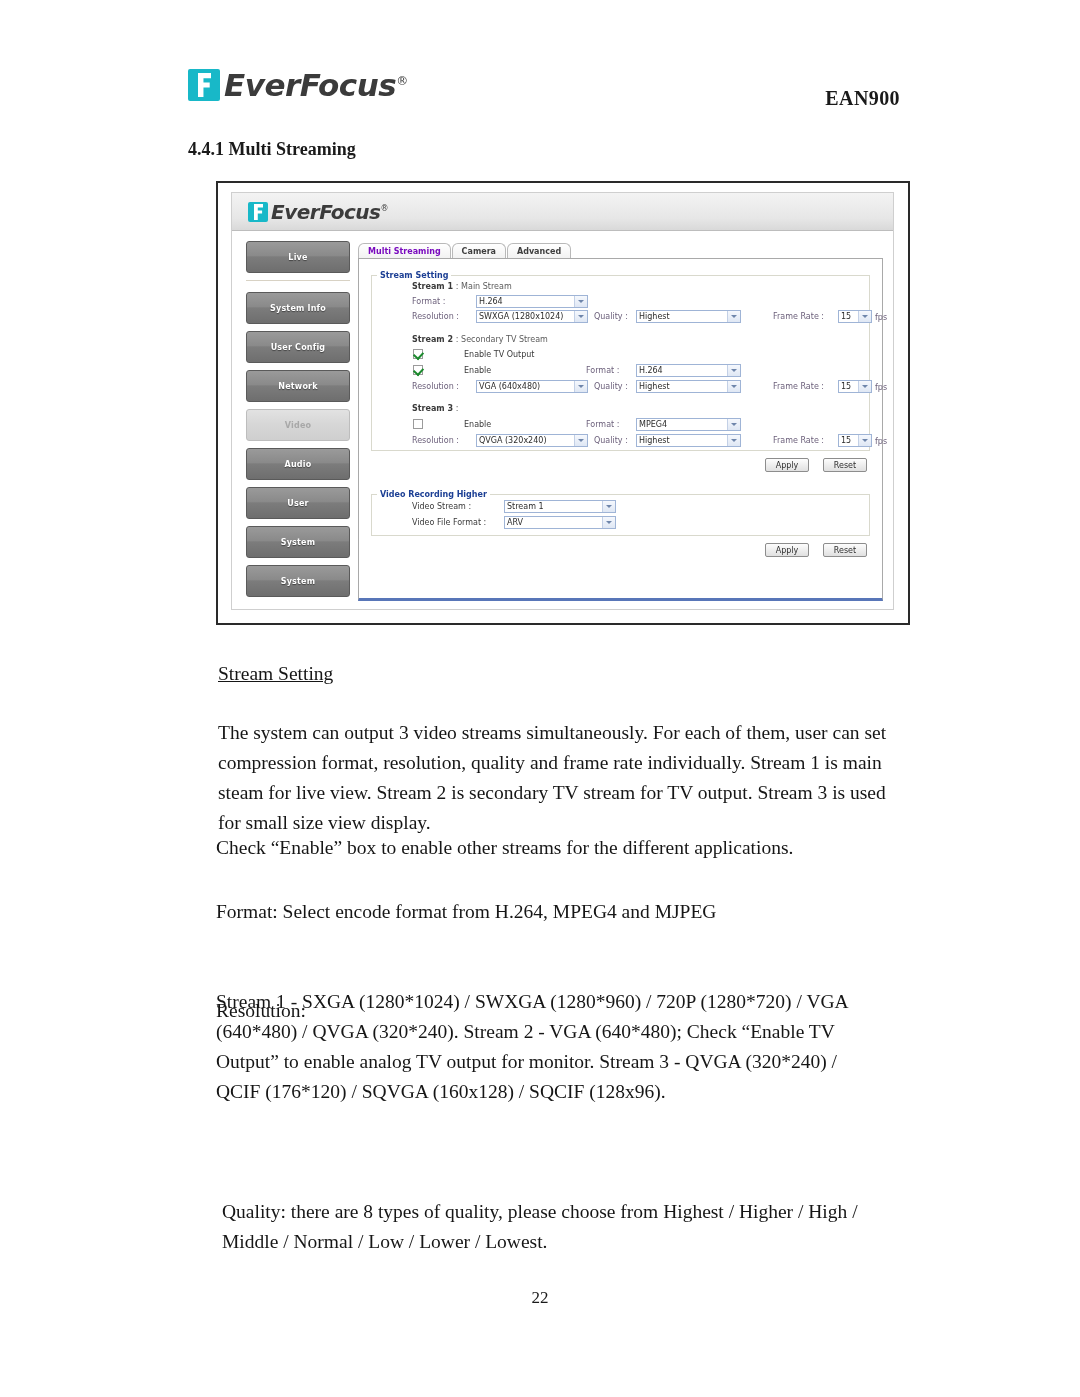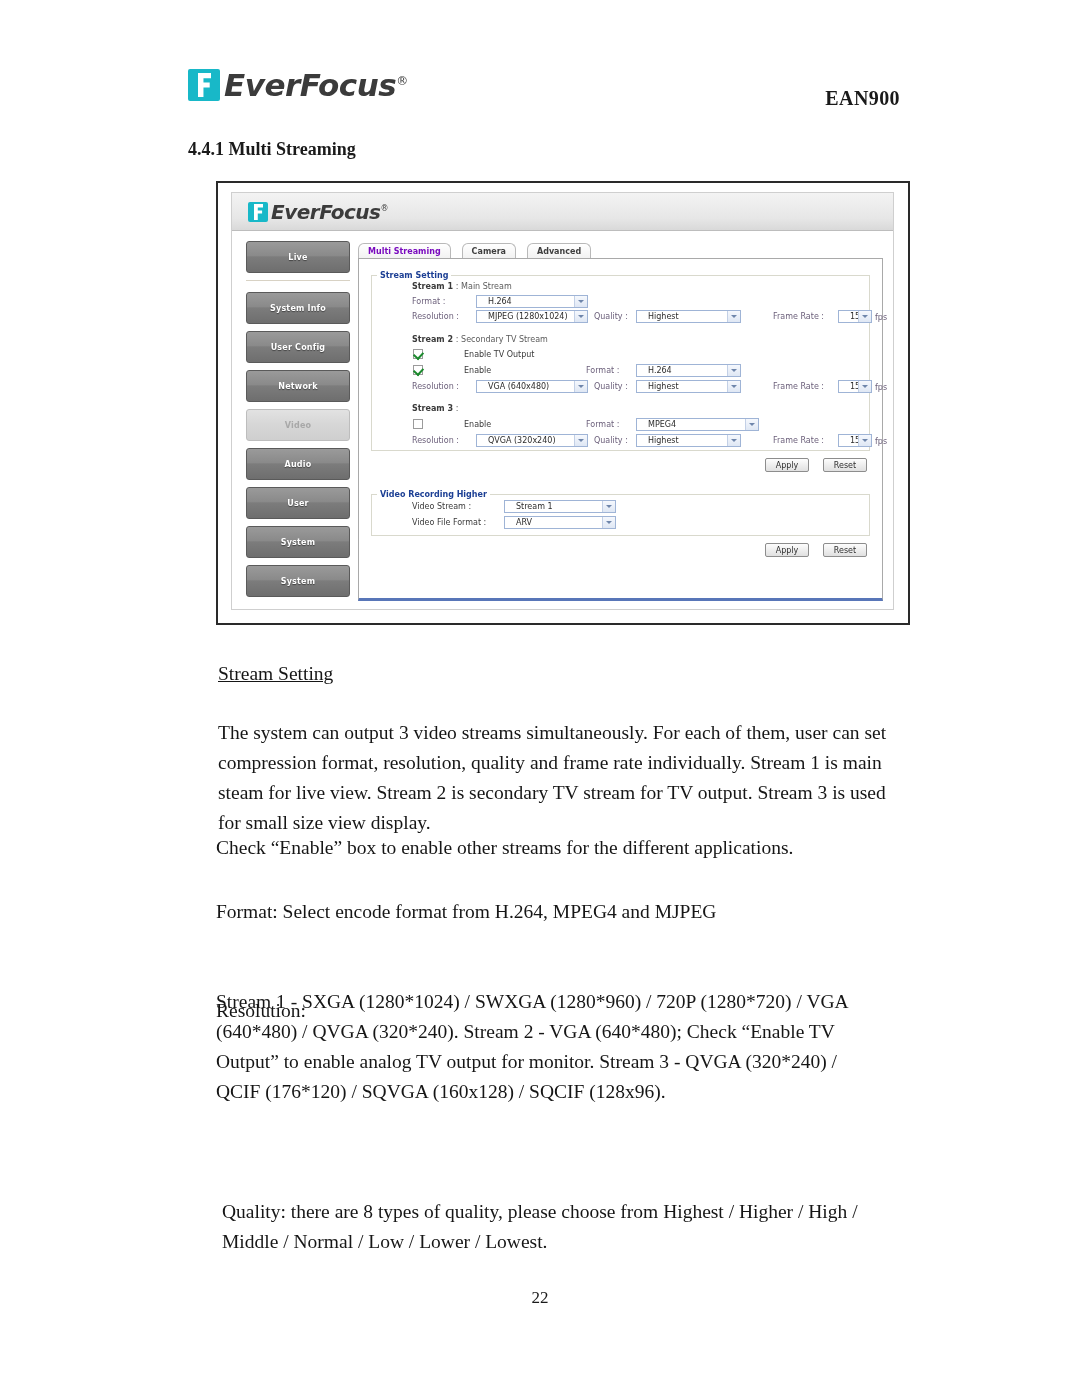--- a/index.html
+++ b/index.html
@@ -183,21 +183,21 @@
     left: 126px;
     top: 48px;
     right: 10px;
     bottom: 8px;
   }
   .tabstrip {
     position: relative;
     height: 17px;
     display: flex;
     align-items: flex-end;
-    gap: 11px;
+    gap: 1px;
   }
   .tab {
     height: 15px;
     padding: 0 9px;
     background: linear-gradient(180deg, #ffffff 0%, #f2f2f2 100%);
     border: 1px solid #b9b9b9;
     border-bottom: none;
     border-radius: 6px 6px 0 0;
     font-family: "DejaVu Sans", sans-serif;
     font-size: 8px;
@@ -260,21 +260,21 @@
     position: absolute;
     height: 13px;
     border: 1px solid #9fb4d6;
     background: #ffffff;
     box-sizing: border-box;
     font-family: "DejaVu Sans", sans-serif;
     font-size: 8px;
     color: #2c2c2c;
     display: flex;
     align-items: center;
-    padding-left: 11px;
+    padding-left: 2px;
   }
   .sel .arrow {
     position: absolute;
     right: 0;
     top: 0;
     bottom: 0;
     width: 12px;
     background: linear-gradient(180deg, #f5f8fd 0%, #dfe7f4 100%);
     border-left: 1px solid #c3d0e6;
     display: flex;
@@ -406,21 +406,21 @@
             <div class="lbl head" style="left:8px; top:2px;"><span>Stream 1</span> <span class="sub">: Main Stream</span></div>
 
             <div class="lbl" style="left:8px; top:17px;">Format :</div>
             <div class="sel" style="left:72px; top:15px; width:112px;">
               <span>H.264</span>
               <span class="arrow"></span>
             </div>
 
             <div class="lbl" style="left:8px; top:32px;">Resolution :</div>
             <div class="sel" style="left:72px; top:30px; width:112px;">
-              <span>MJPEG (1280x1024)</span>
+              <span>SWXGA (1280x1024)</span>
               <span class="arrow"></span>
             </div>
             <div class="lbl" style="left:190px; top:32px;">Quality :</div>
             <div class="sel" style="left:232px; top:30px; width:105px;">
               <span>Highest</span>
               <span class="arrow"></span>
             </div>
             <div class="lbl" style="left:369px; top:32px;">Frame Rate :</div>
             <div class="sel" style="left:434px; top:30px; width:34px;">
               <span>15</span>
@@ -456,21 +456,21 @@
               <span>15</span>
               <span class="arrow"></span>
             </div>
             <div class="lbl" style="left:471px; top:103px;">fps</div>
 
             <div class="lbl head" style="left:8px; top:124px;"><span>Stream 3</span> <span class="sub">:</span></div>
 
             <div class="cbx" style="left:9px; top:139px;"></div>
             <div class="lbl dark" style="left:60px; top:140px;">Enable</div>
             <div class="lbl" style="left:182px; top:140px;">Format :</div>
-            <div class="sel" style="left:232px; top:138px; width:123px;">
+            <div class="sel" style="left:232px; top:138px; width:105px;">
               <span>MPEG4</span>
               <span class="arrow"></span>
             </div>
 
             <div class="lbl" style="left:8px; top:156px;">Resolution :</div>
             <div class="sel" style="left:72px; top:154px; width:112px;">
               <span>QVGA (320x240)</span>
               <span class="arrow"></span>
             </div>
             <div class="lbl" style="left:190px; top:156px;">Quality :</div>

